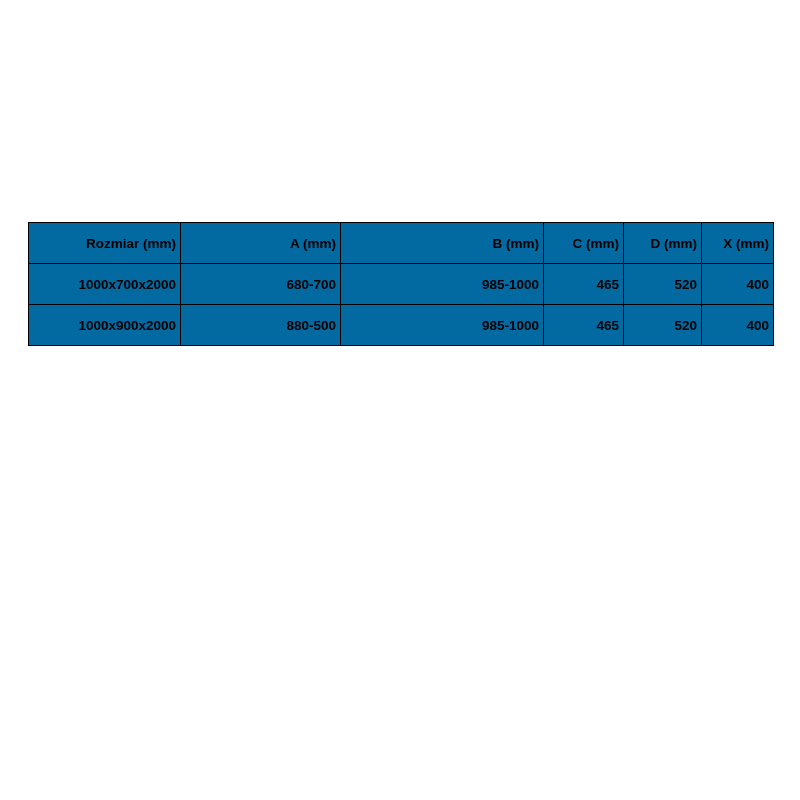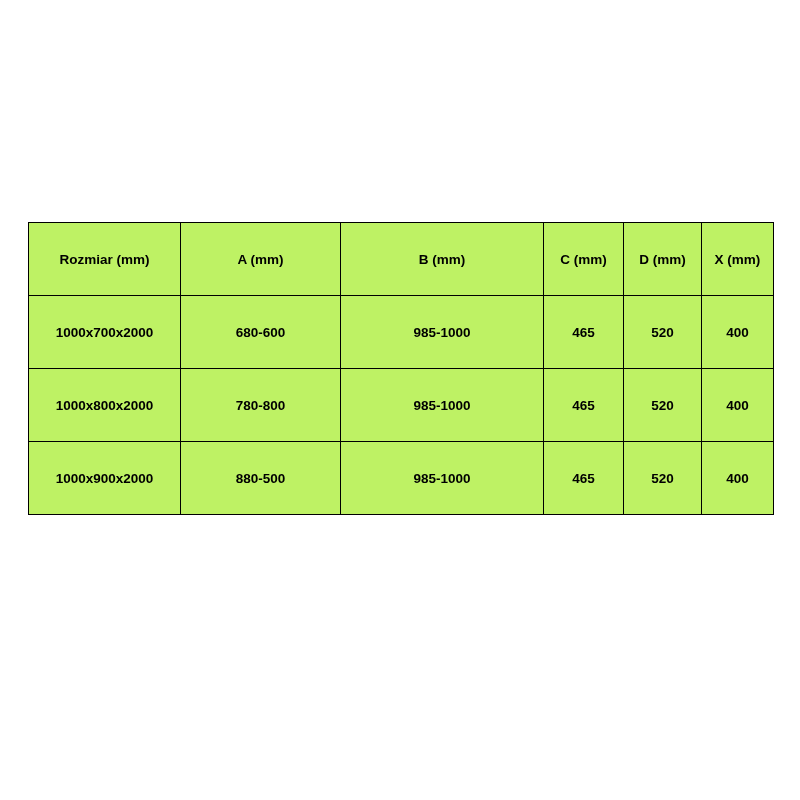--- a/index.html
+++ b/index.html
@@ -27,28 +27,28 @@
     width: 745px;
   }
   table.spec-table {
     border-collapse: collapse;
     width: 745px;
     table-layout: fixed;
   }
   table.spec-table th,
   table.spec-table td {
     border: 1px solid #000000;
-    text-align: center;
+    text-align: right;
     vertical-align: middle;
     height: 40px;
     font-size: 13.5px;
     font-weight: bold;
-    padding: 16px 4px;
+    padding: 0 4px;
     white-space: nowrap;
-    background: #bef264;
+    background: #0369a1;
   }
   table.spec-table th {
     font-size: 13.5px;
   }
   
   col.c-size   { width: 152px; }
   col.c-a      { width: 160px; }
   col.c-b      { width: 203px; }
   col.c-c      { width: 80px; }
   col.c-d      { width: 78px; }
@@ -74,29 +74,21 @@
           <th>A (mm)</th>
           <th>B (mm)</th>
           <th>C (mm)</th>
           <th>D (mm)</th>
           <th>X (mm)</th>
         </tr>
       </thead>
       <tbody>
         <tr>
           <td>1000x700x2000</td>
-          <td>680-600</td>
-          <td>985-1000</td>
-          <td>465</td>
-          <td>520</td>
-          <td>400</td>
-        </tr>
-        <tr>
-          <td>1000x800x2000</td>
-          <td>780-800</td>
+          <td>680-700</td>
           <td>985-1000</td>
           <td>465</td>
           <td>520</td>
           <td>400</td>
         </tr>
         <tr>
           <td>1000x900x2000</td>
           <td>880-500</td>
           <td>985-1000</td>
           <td>465</td>

